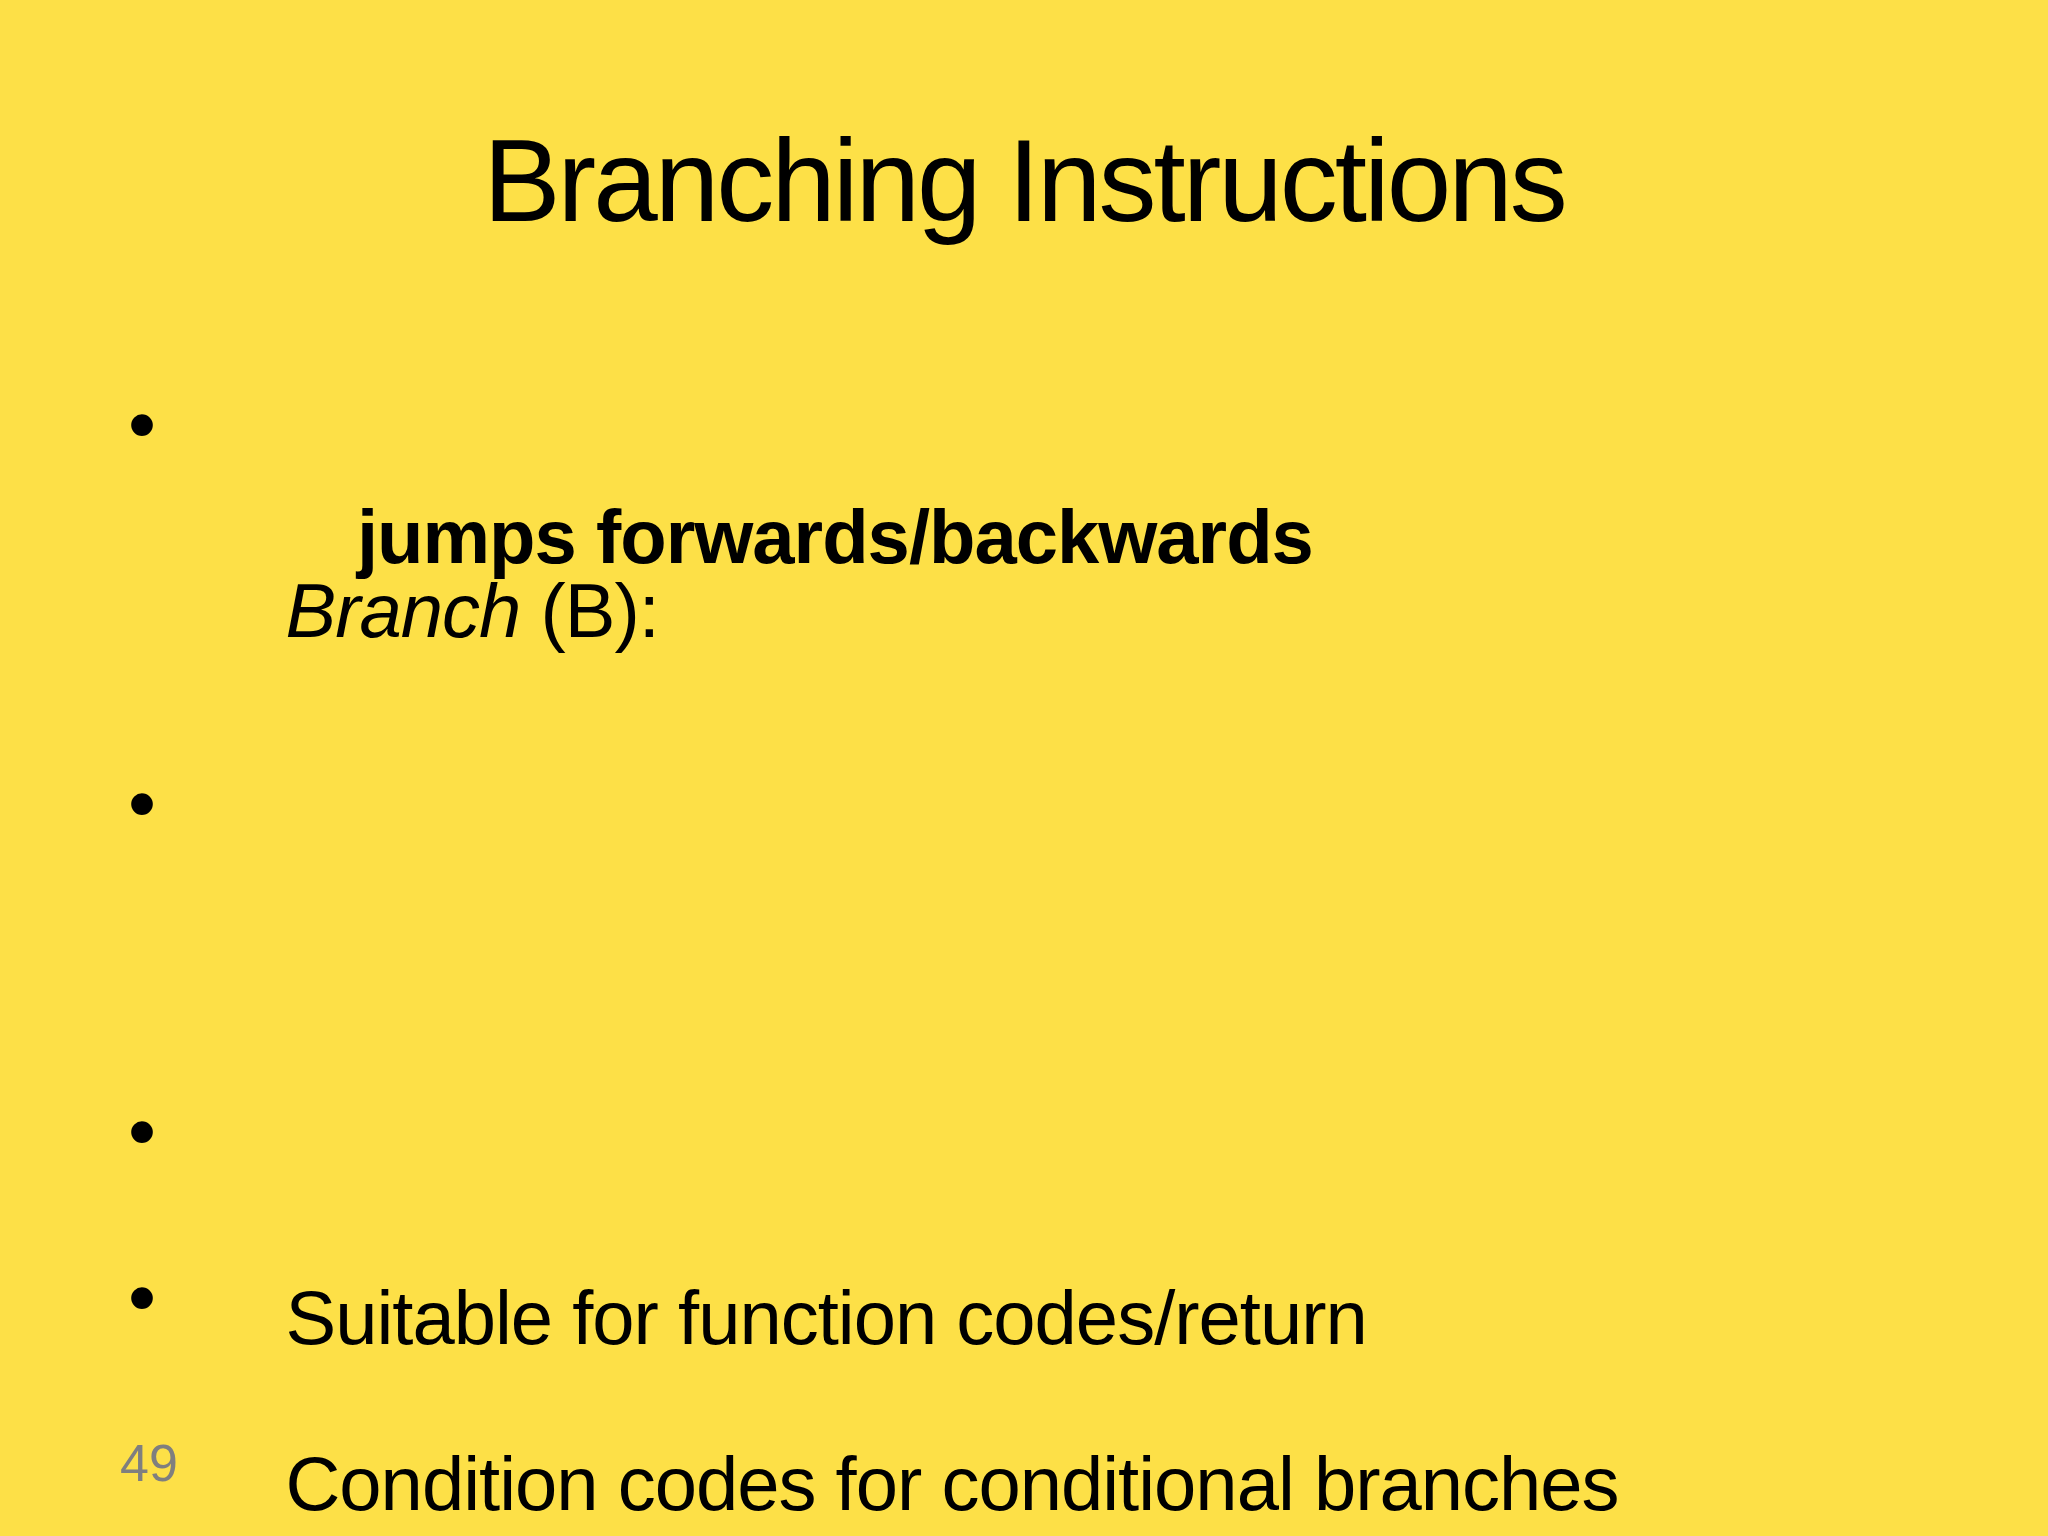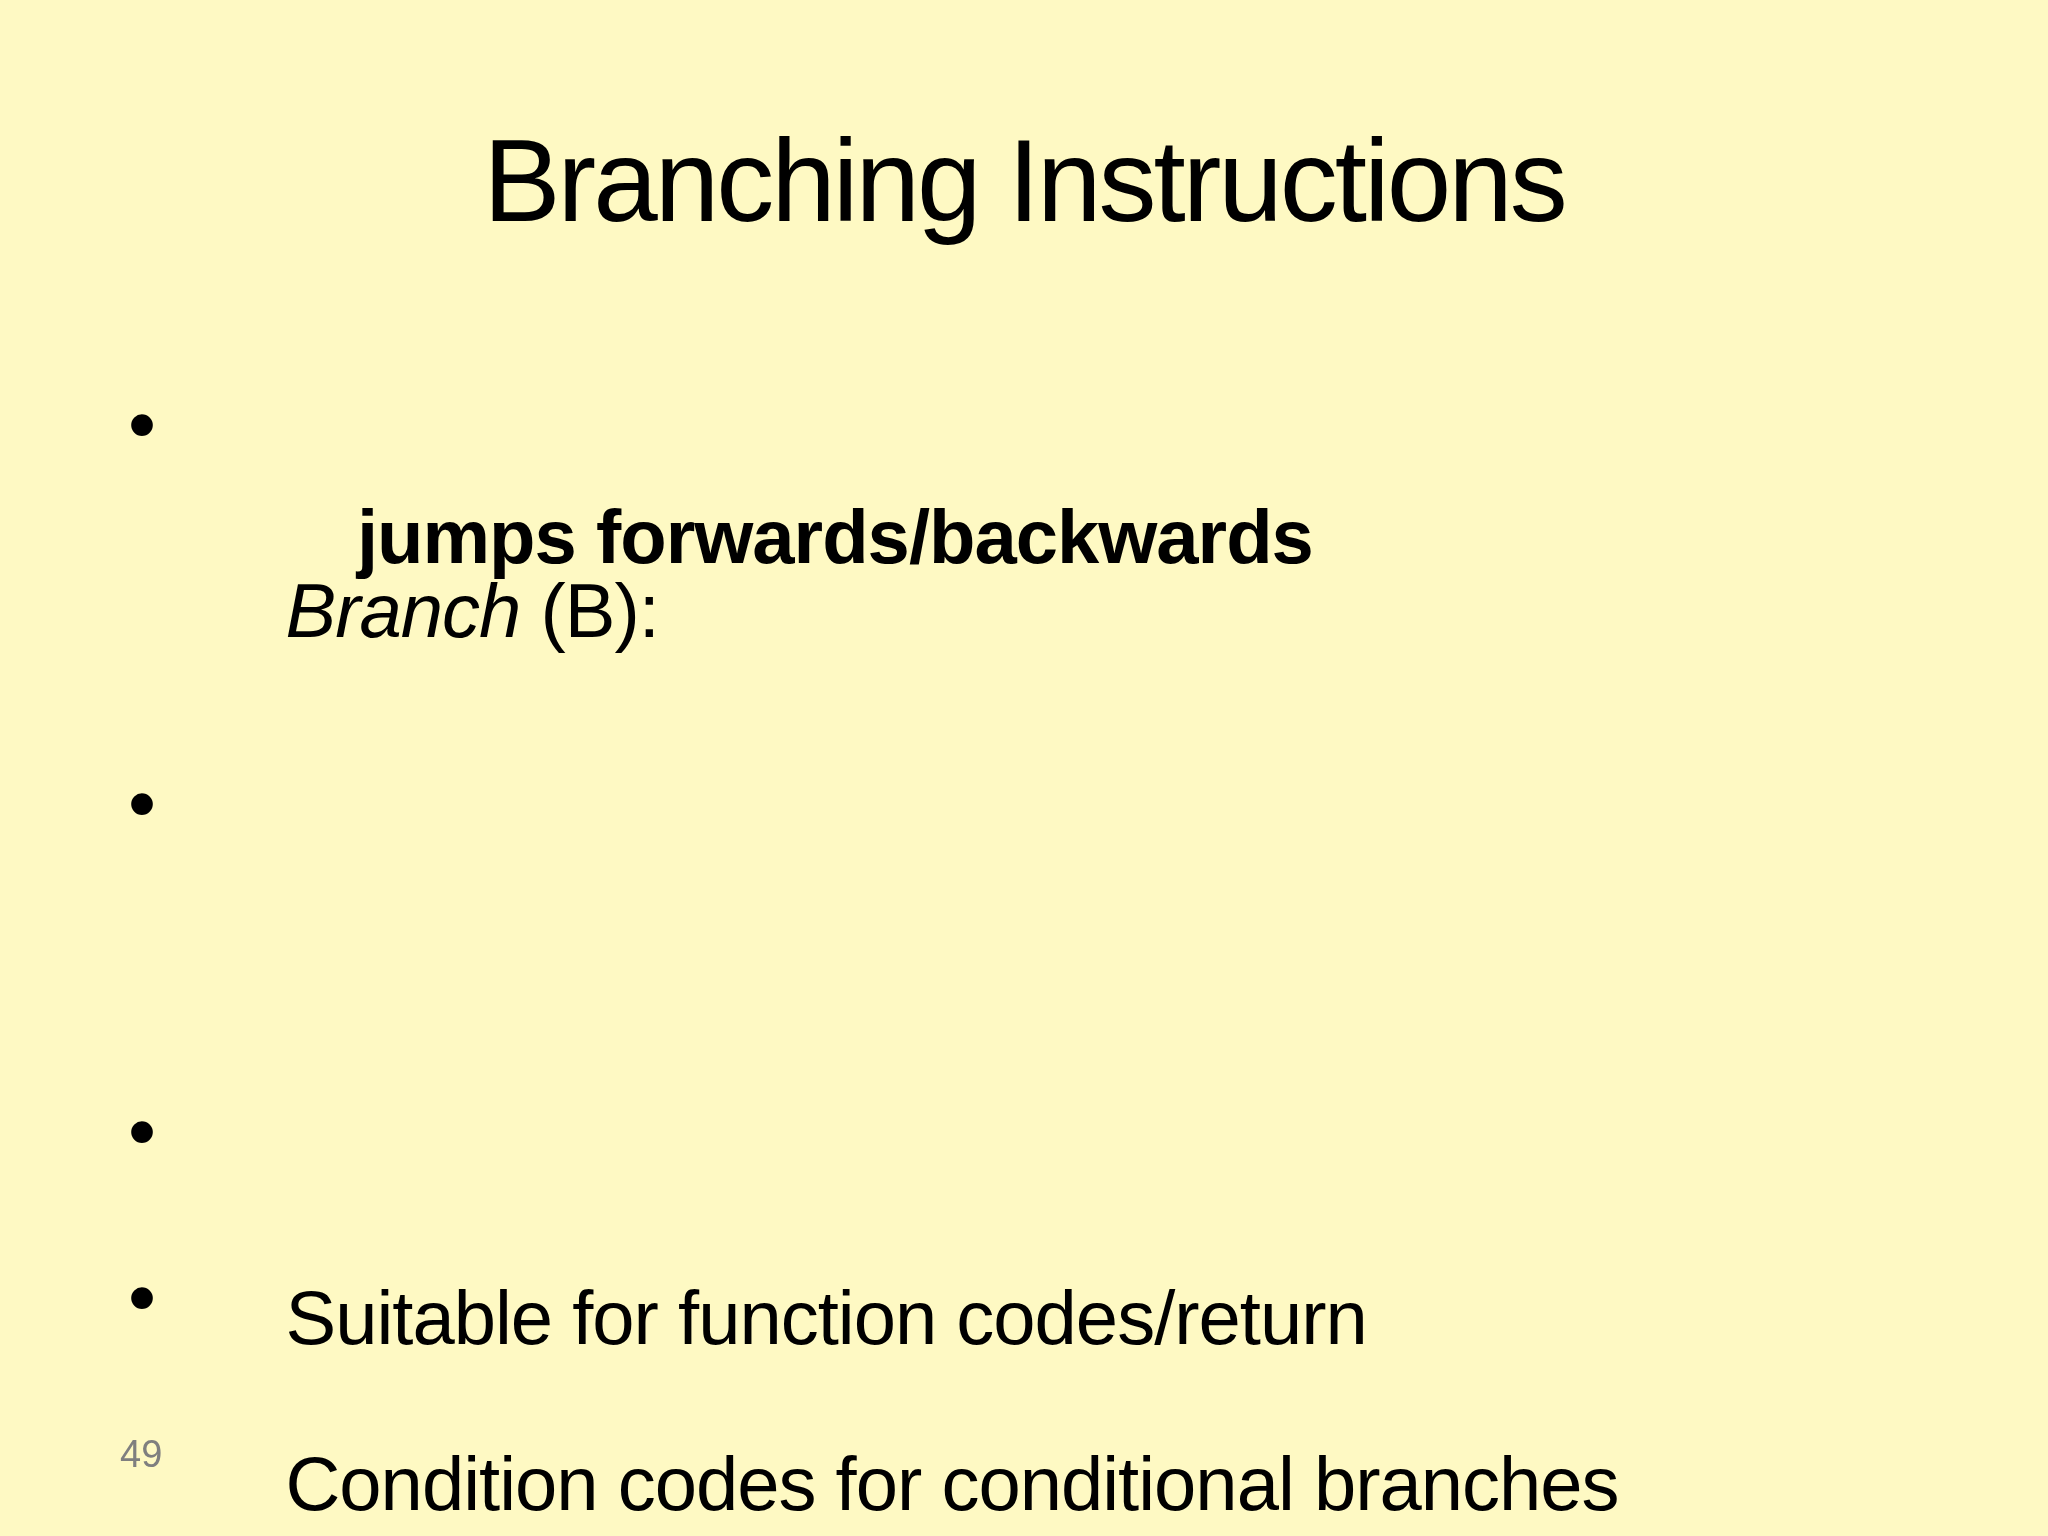--- a/index.html
+++ b/index.html
@@ -4,21 +4,21 @@
 <style>
   html, body {
     margin: 0;
     padding: 0;
     background: #ffffff;
   }
   .stage {
     position: relative;
     width: 2048px;
     height: 1536px;
-    background: #fef9c3;
+    background: #fde047;
     overflow: hidden;
     font-family: "Liberation Sans", "DejaVu Sans", sans-serif;
     color: #000000;
   }
   .title {
     position: absolute;
     top: 112px;
     left: 0;
     right: 0;
     margin: 0;
@@ -51,21 +51,21 @@
     margin-left: 77px;
     white-space: pre;
   }
   .line .term {
     font-style: italic;
   }
   .page-num {
     position: absolute;
     left: 120px;
     top: 1432px;
-    font-size: 38px;
+    font-size: 52px;
     letter-spacing: 0;
     color: #7f7f7f;
     line-height: 1.2;
   }
 </style>
 </head>
 <body>
 
 <div class="stage">
 

